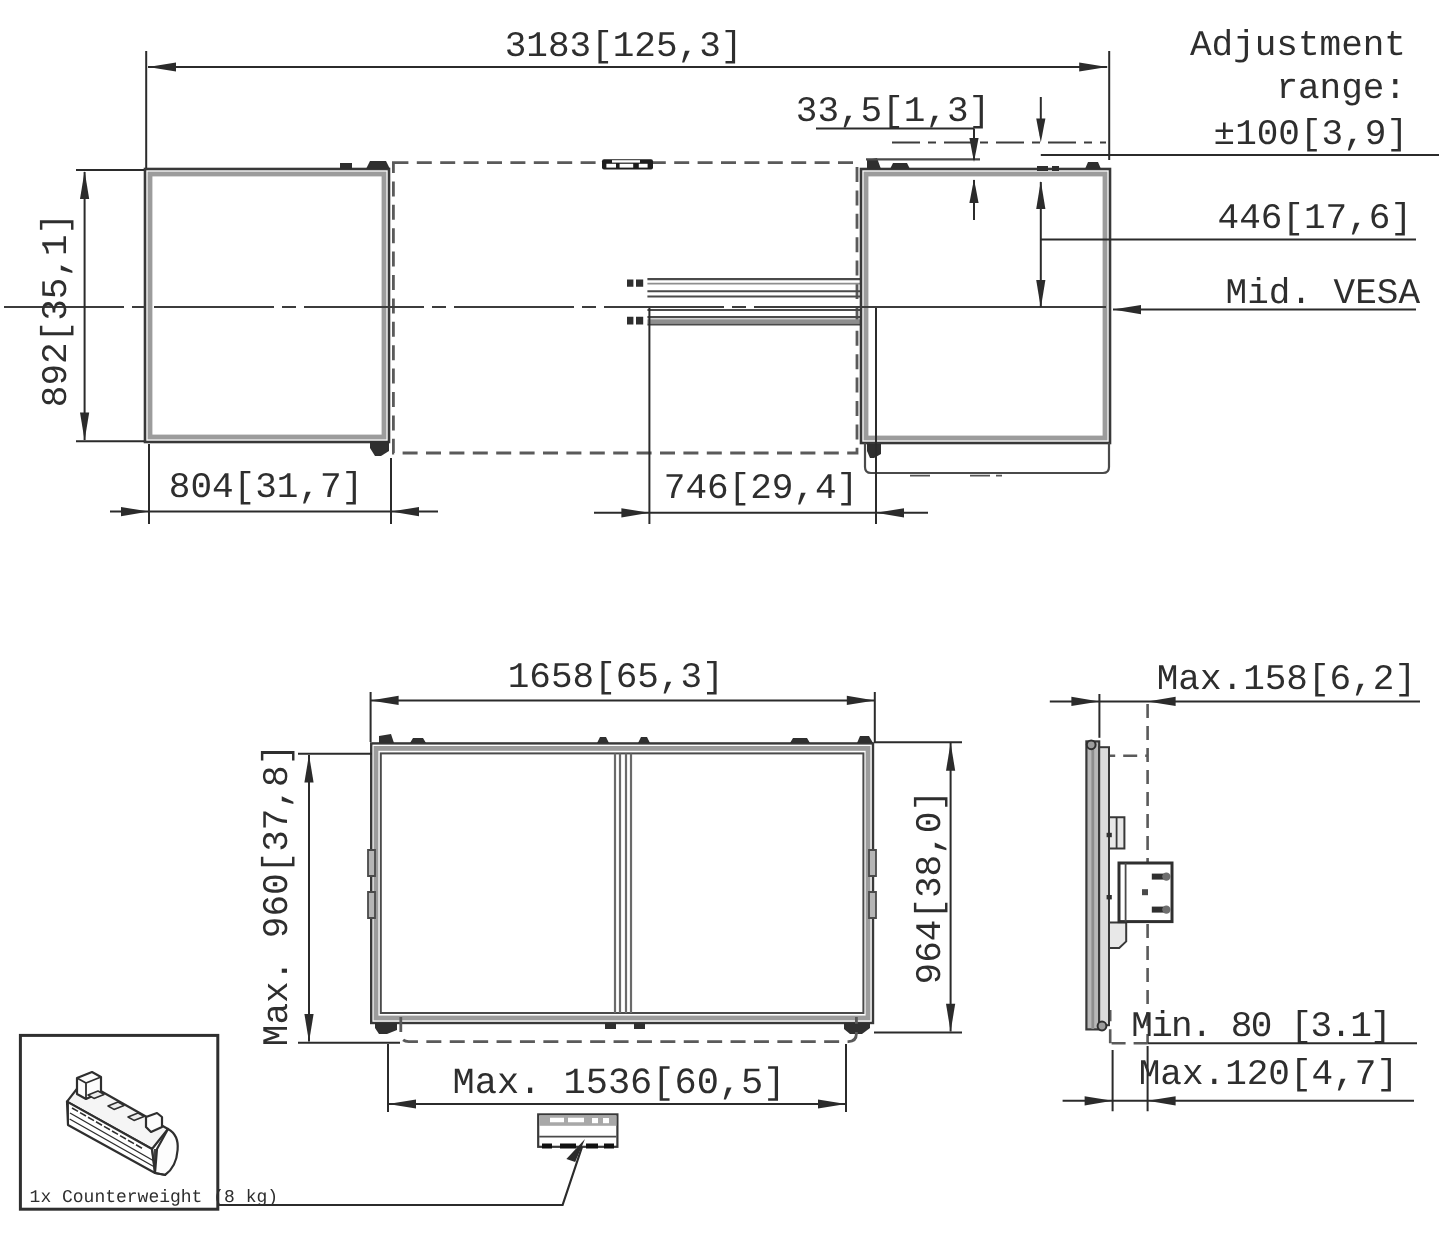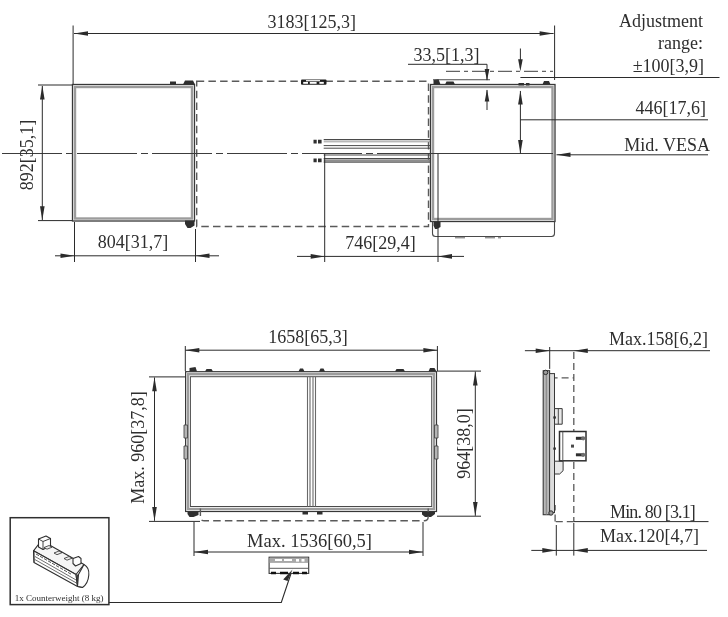--- a/index.html
+++ b/index.html
@@ -1,16 +1,16 @@
 <!DOCTYPE html>
 <html><head>
 <meta charset="utf-8">
 <style>
   html,body{margin:0;padding:0;background:#fff;}
-  .page{width:708px;height:617px;position:relative;font-family:Liberation Serif, serif;}
+  .page{width:708px;height:617px;position:relative;font-family:Liberation Mono, monospace;}
   svg{position:absolute;top:0;left:0;}
   text{fill:#2e2e2e;}
 </style>
 </head>
 <body>
 <div class="page">
 <svg width="728" height="617" viewBox="0 0 728 617">
 <g id="topview" stroke-linecap="butt">
 
 <rect x="196.7" y="81.3" width="231.8" height="145.2" fill="none" stroke="#5a5a5a" stroke-width="1.4" stroke-dasharray="7.5 4.2"></rect>

